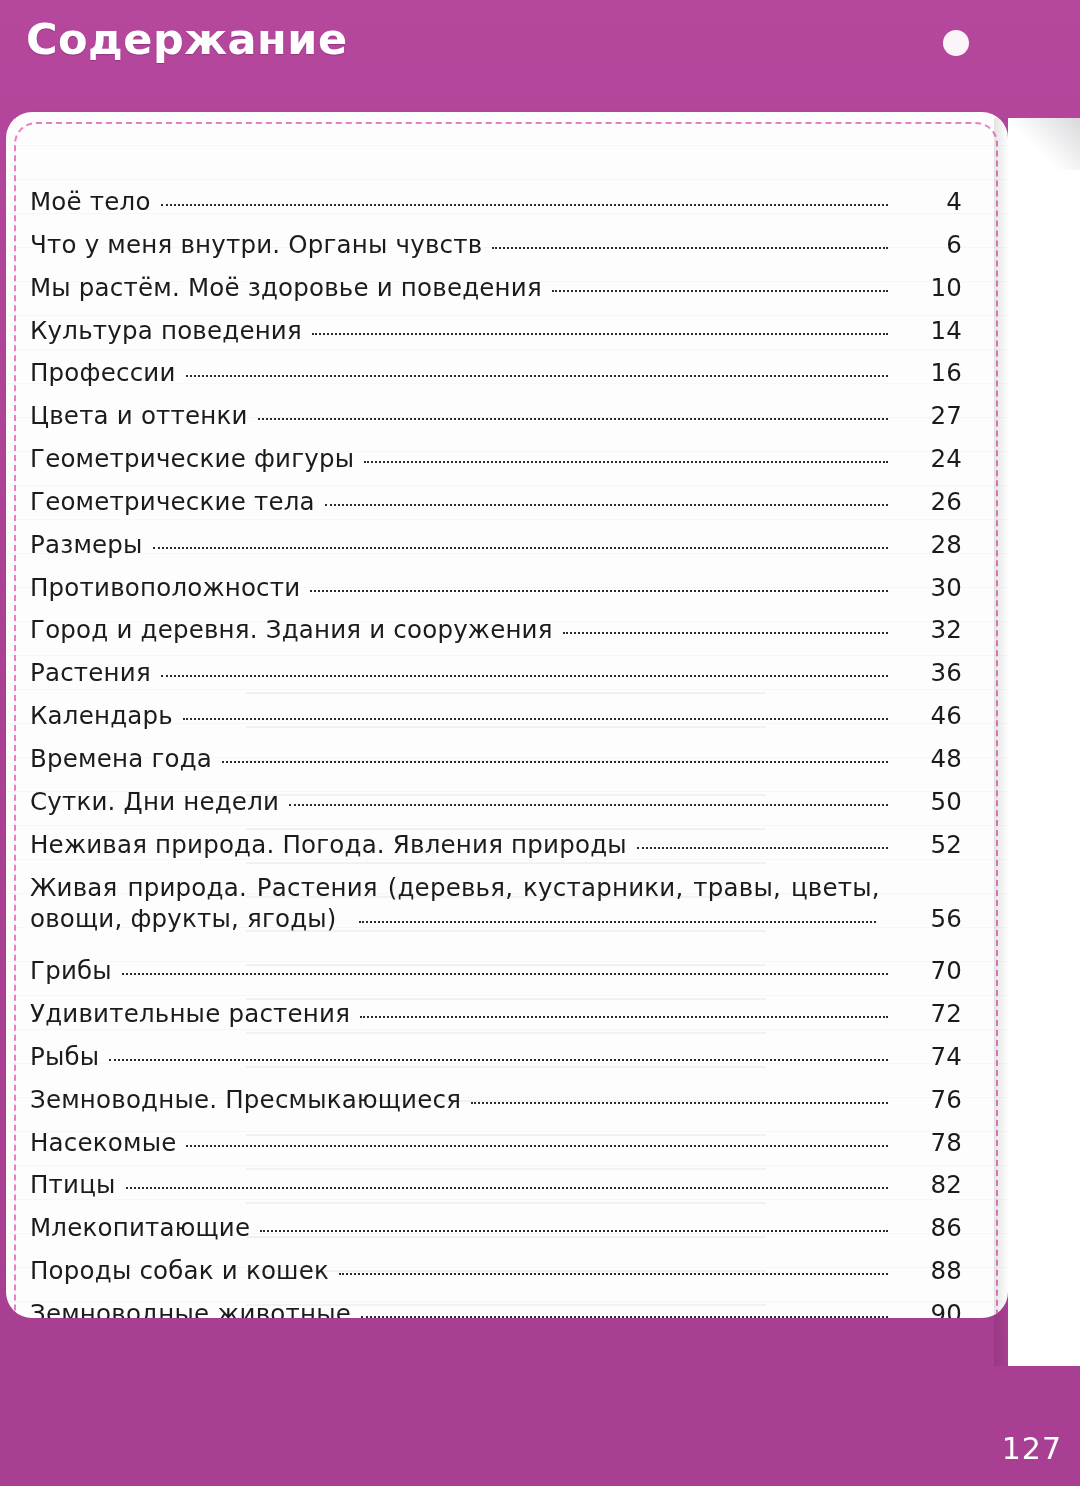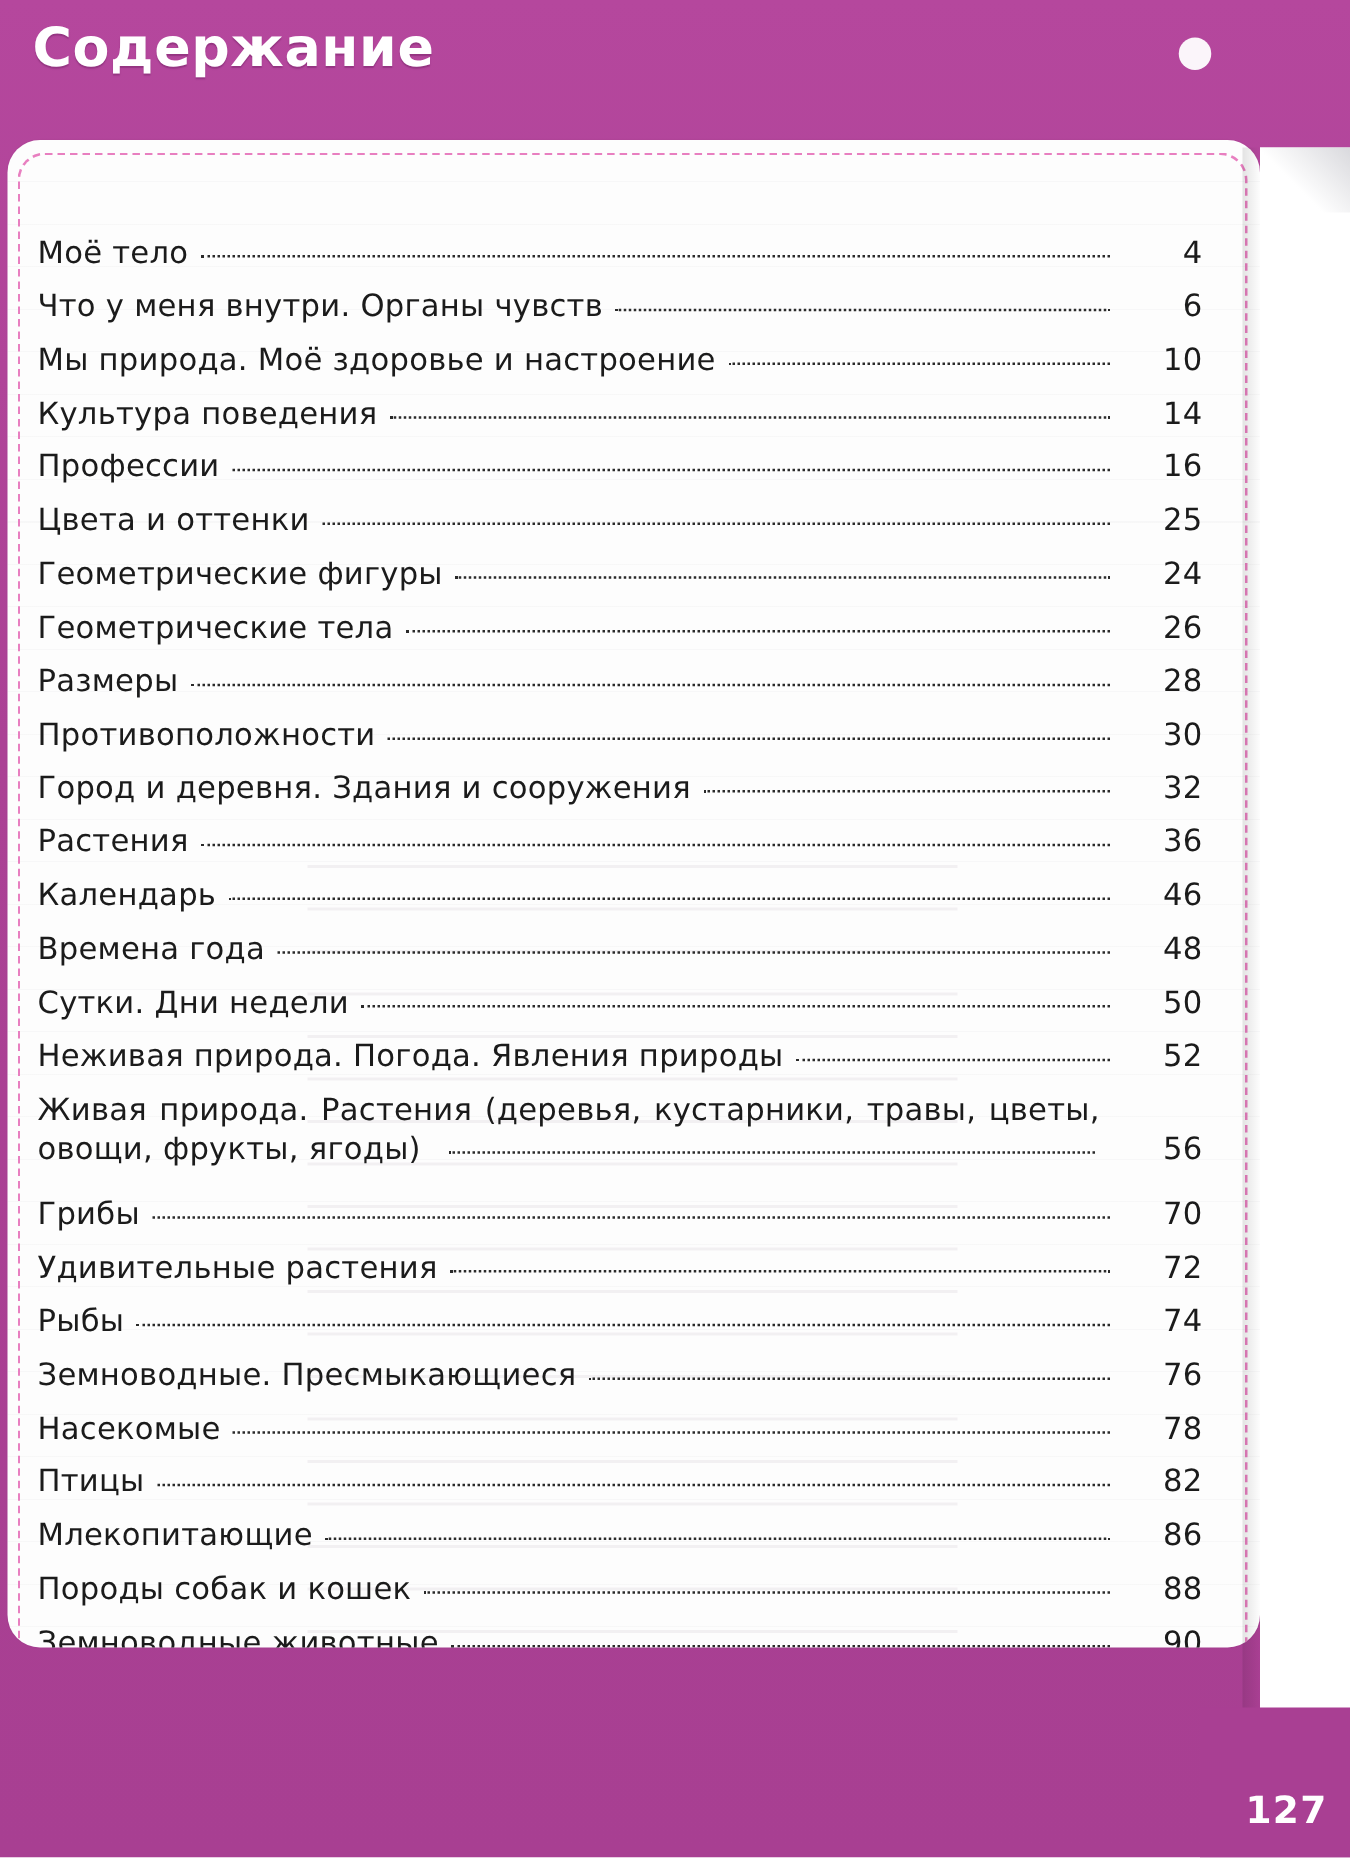--- a/index.html
+++ b/index.html
@@ -179,21 +179,21 @@
     background: linear-gradient(to right, rgba(0,0,0,.10), rgba(0,0,0,0));
   }
 
   
   .page-number {
     position: absolute;
     right: 18px;
     bottom: 20px;
     color: #ffffff;
     font-size: 30px;
-    font-weight: bold;
+    font-weight: normal;
     letter-spacing: 1px;
     margin-left: 24px;
   }
   .corner-block {
     position: absolute;
     right: 0;
     bottom: 0;
     width: 120px;
     height: 120px;
     background: #a93f93;
@@ -219,38 +219,38 @@
           <span class="toc-title">Моё тело</span>
           <span class="toc-leader"></span>
           <span class="toc-page">4</span>
         </div>
         <div class="toc-row">
           <span class="toc-title">Что у меня внутри. Органы чувств</span>
           <span class="toc-leader"></span>
           <span class="toc-page">6</span>
         </div>
         <div class="toc-row">
-          <span class="toc-title">Мы природа. Моё здоровье и настроение</span>
+          <span class="toc-title">Мы растём. Моё здоровье и поведения</span>
           <span class="toc-leader"></span>
           <span class="toc-page">10</span>
         </div>
         <div class="toc-row">
           <span class="toc-title">Культура поведения</span>
           <span class="toc-leader"></span>
           <span class="toc-page">14</span>
         </div>
         <div class="toc-row">
           <span class="toc-title">Профессии</span>
           <span class="toc-leader"></span>
           <span class="toc-page">16</span>
         </div>
         <div class="toc-row">
           <span class="toc-title">Цвета и оттенки</span>
           <span class="toc-leader"></span>
-          <span class="toc-page">25</span>
+          <span class="toc-page">27</span>
         </div>
         <div class="toc-row">
           <span class="toc-title">Геометрические фигуры</span>
           <span class="toc-leader"></span>
           <span class="toc-page">24</span>
         </div>
         <div class="toc-row">
           <span class="toc-title">Геометрические тела</span>
           <span class="toc-leader"></span>
           <span class="toc-page">26</span>

